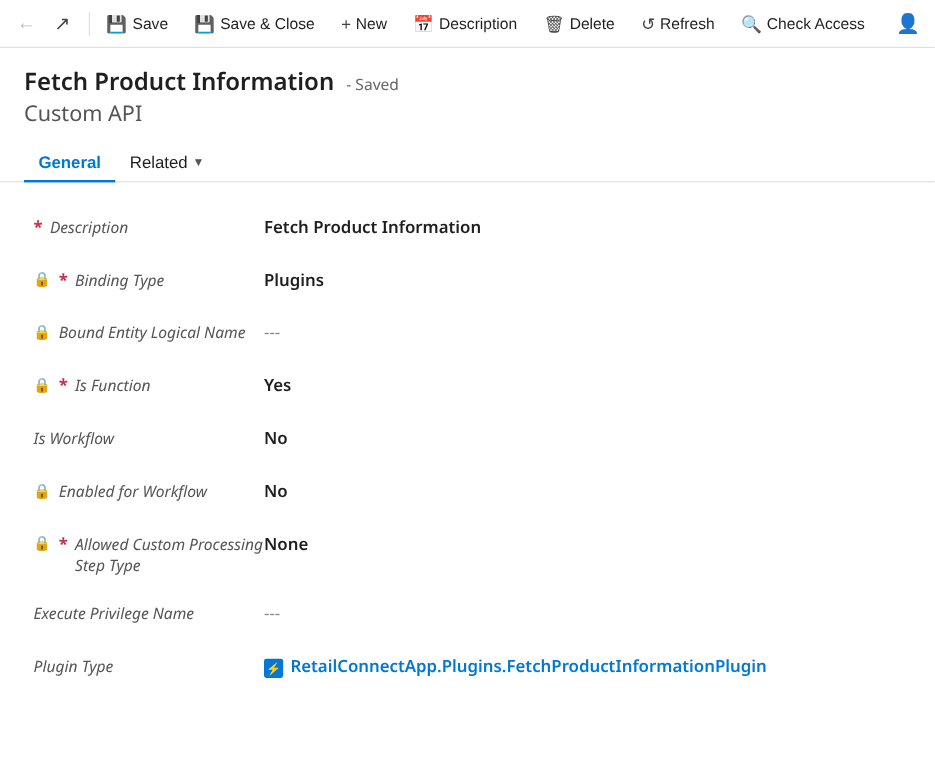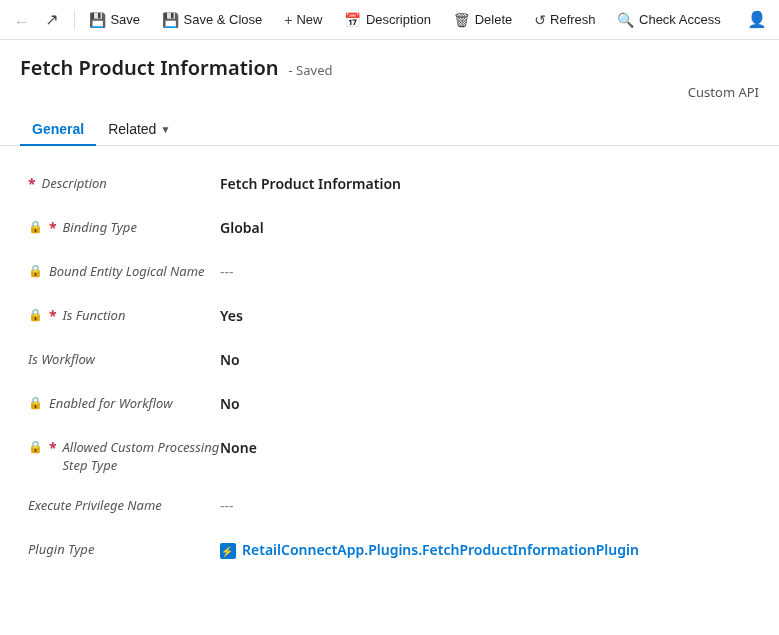--- a/index.html
+++ b/index.html
@@ -94,24 +94,23 @@
       font-size: 20px;
       font-weight: 600;
       color: #1f1f1f;
     }
     .saved-badge {
       font-size: 13px;
       color: #666;
       font-weight: 400;
     }
     .page-subtitle {
-      font-size: 13px;
+      font-size: 18px;
       color: #555;
       margin-top: 2px;
-      text-align: right;
     }
 
     
     .tabs {
       display: flex;
       margin-top: 12px;
       border-bottom: 1px solid #e0e0e0;
       padding: 0 20px;
       gap: 0;
     }
@@ -283,21 +282,21 @@
         <span class="label-text">Description</span>
       </div>
       <div class="field-value">Fetch Product Information</div>
     </div>
     <div class="form-row">
       <div class="field-label">
         <span class="lock-icon">🔒</span>
         <span class="required-star">*</span>
         <span class="label-text">Binding Type</span>
       </div>
-      <div class="field-value">Global</div>
+      <div class="field-value">Plugins</div>
     </div>
     <div class="form-row">
       <div class="field-label">
         <span class="lock-icon">🔒</span>
         <span class="label-text">Bound Entity Logical Name</span>
       </div>
       <div class="field-value empty">---</div>
     </div>
     <div class="form-row">
       <div class="field-label">

